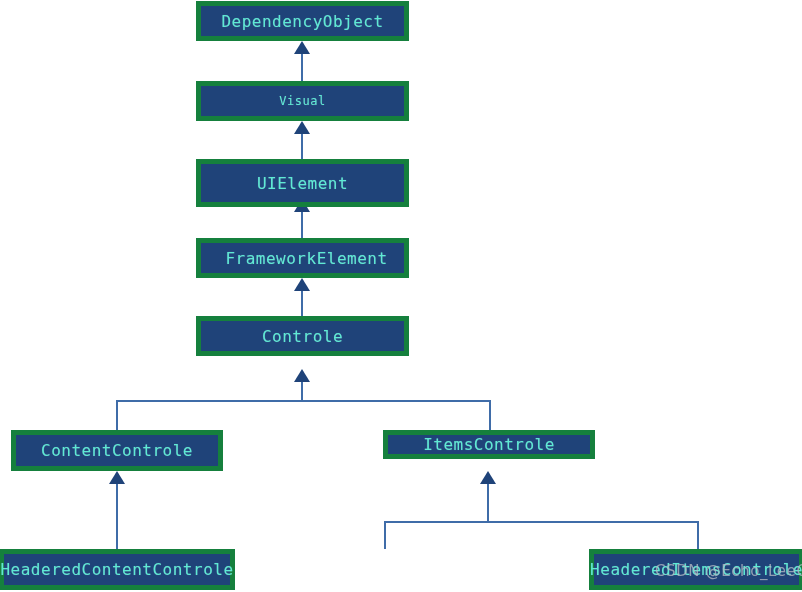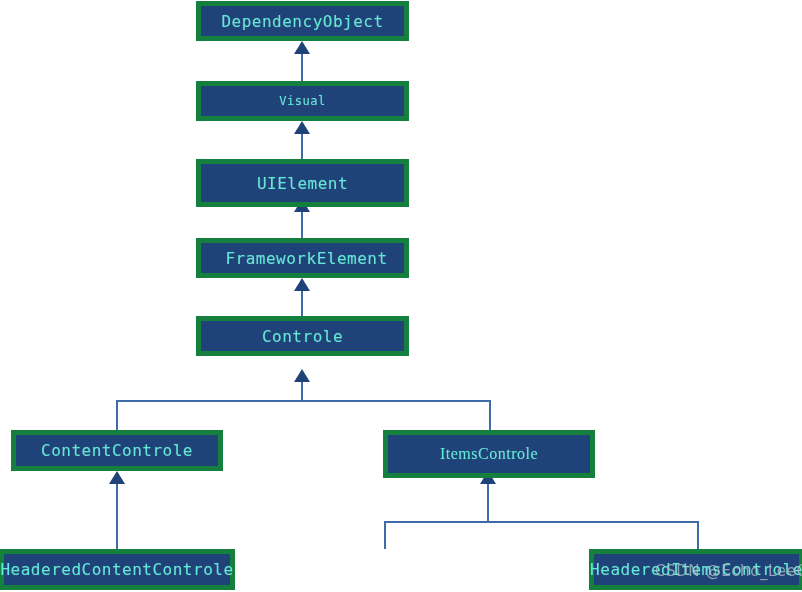--- a/index.html
+++ b/index.html
@@ -123,21 +123,21 @@
   </div>
 
   <div class="node" style="left:196px; top:316px; width:213px; height:40px; font-size:16px;text-align:right;">
     <span class="node-label">Controle</span>
   </div>
 
   <div class="node" style="left:11px; top:430px; width:212px; height:41px; font-size:16px;">
     <span class="node-label">ContentControle</span>
   </div>
 
-  <div class="node" style="left:383px; top:430px; width:212px; height:48px; font-size:16px;font-family:Liberation Serif, serif;">
+  <div class="node" style="left:383px; top:430px; width:212px; height:29px; font-size:16px;">
     <span class="node-label">ItemsControle</span>
   </div>
 
   <div class="node" style="left:-1px; top:549px; width:236px; height:41px; font-size:16px;">
     <span class="node-label">HeaderedContentControle</span>
   </div>
 
 
   <div class="node" style="left:589px; top:549px; width:215px; height:41px; font-size:16px;">
     <span class="node-label">HeaderedItemsControle</span>

